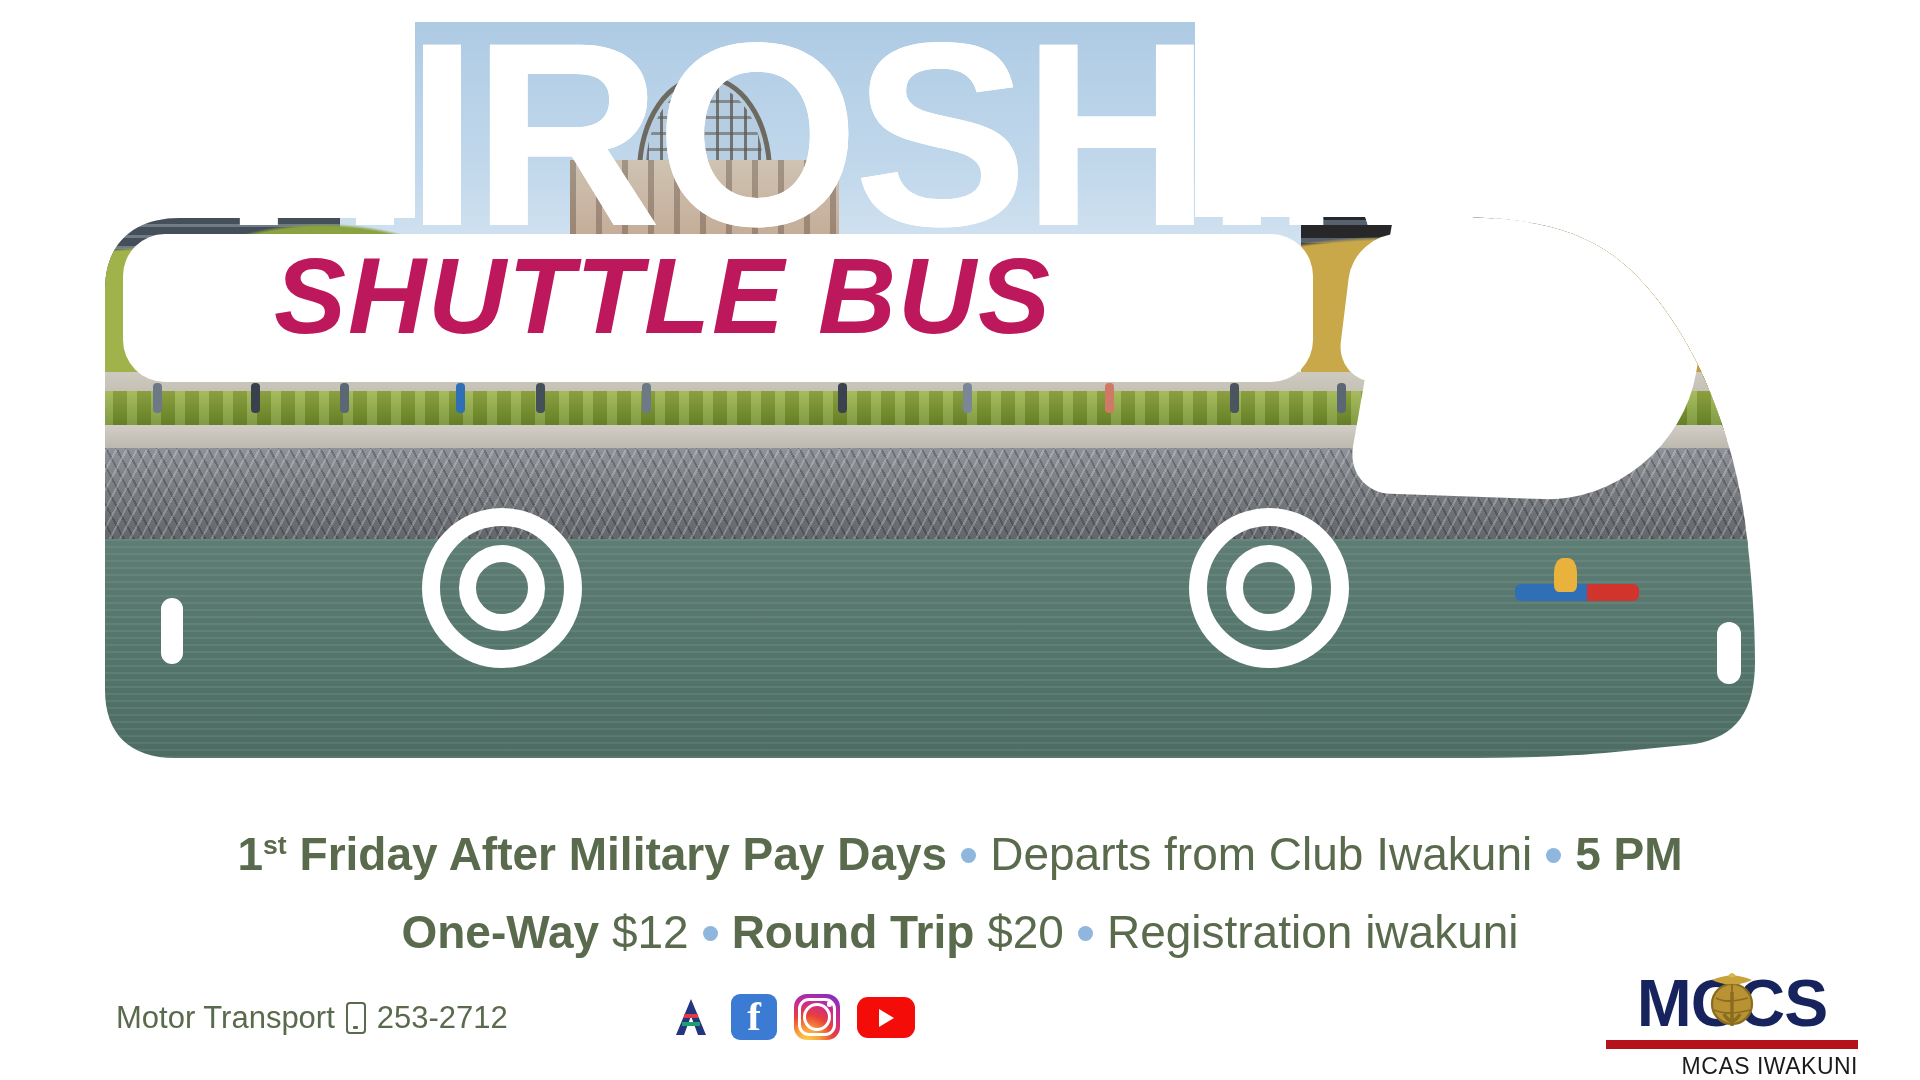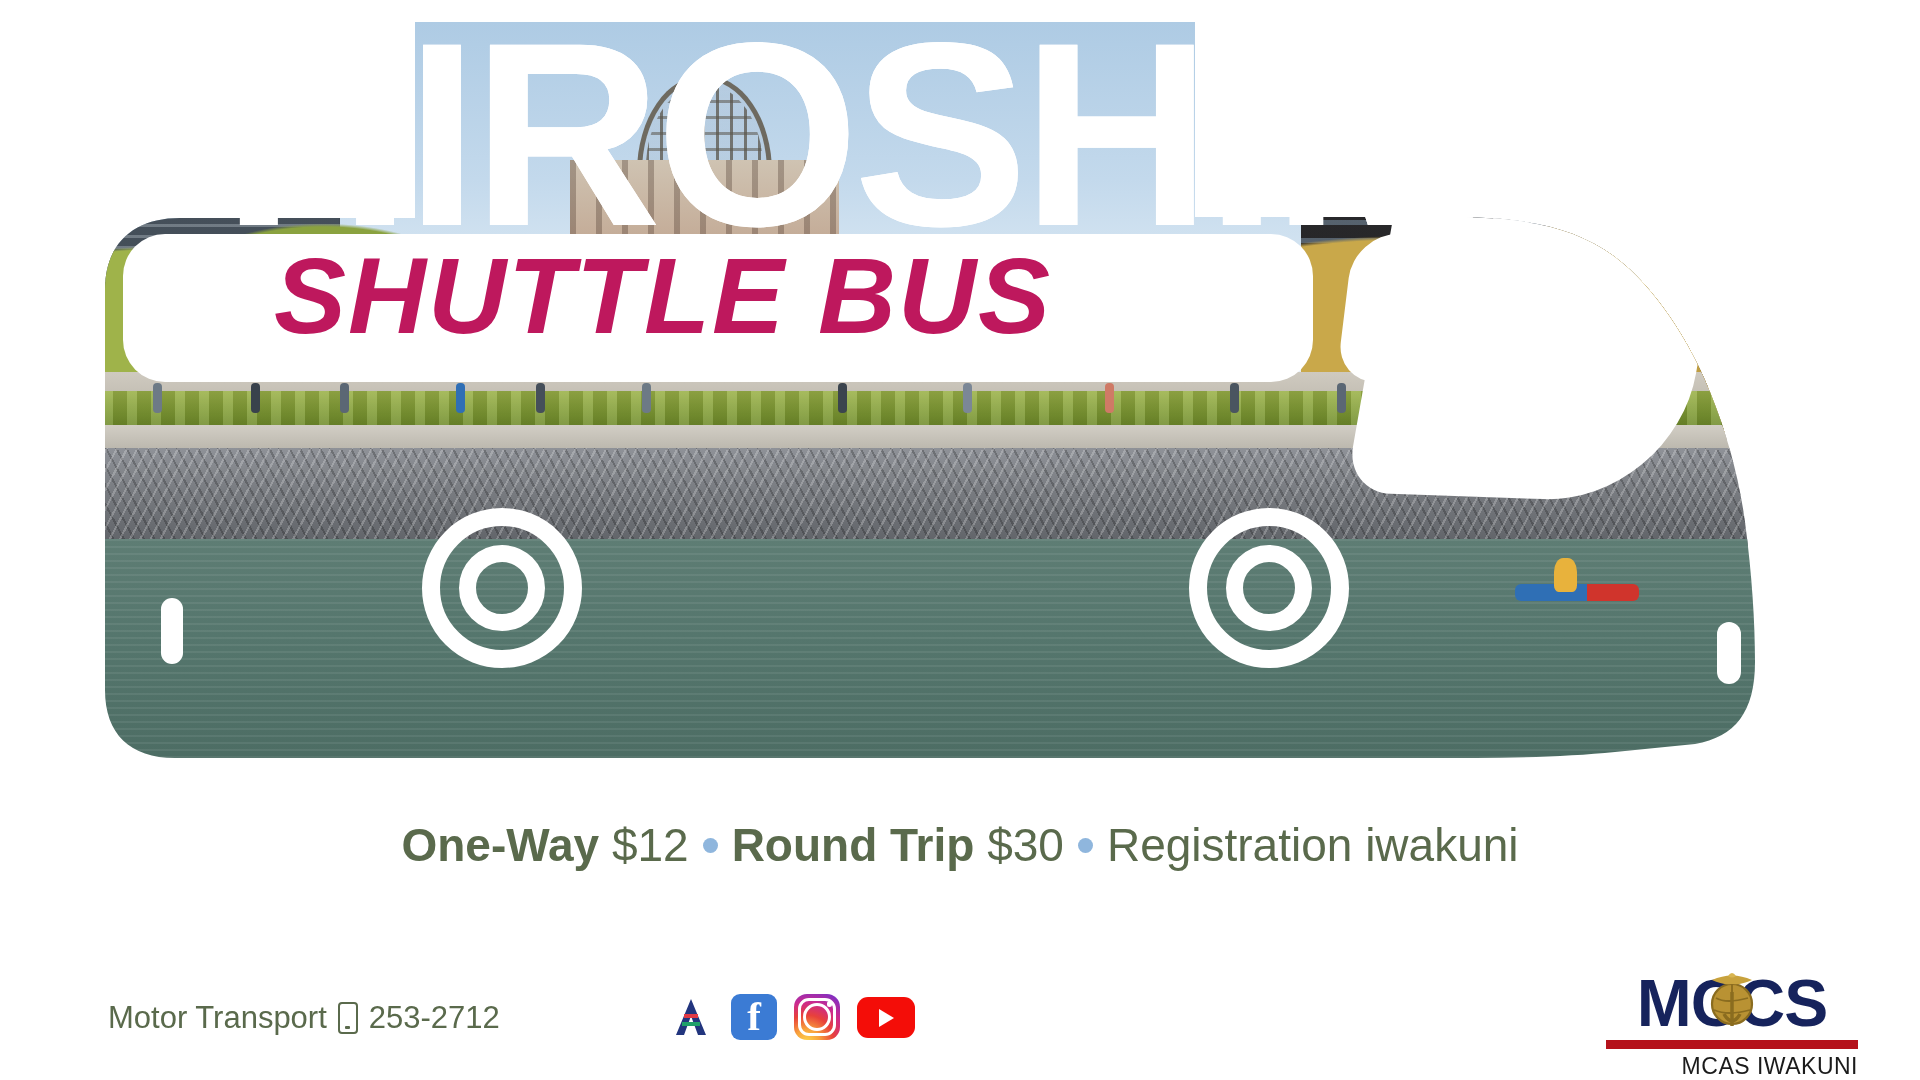--- a/index.html
+++ b/index.html
@@ -235,21 +235,21 @@
   .info-line .b { font-weight:700; }
   .info-line .sup { font-size:0.58em; vertical-align:super; font-weight:700; }
   .dot {
     display:inline-block; width:15px; height:15px; border-radius:50%;
     background:#8fb6dd; vertical-align:middle; margin:0 14px 6px;
   }
 
   
   .bottom { position:absolute; left:0; top:988px; width:1920px; height:92px; }
   .contact {
-    position:absolute; left:108px; top:12px;
+    position:absolute; left:116px; top:12px;
     font-size:31px; color:#5a6a4c; display:flex; align-items:center; gap:11px;
   }
   .phone-ico {
     width:20px; height:32px; border:2.6px solid #5a6a4c; border-radius:4px;
     position:relative; display:inline-block;
   }
   .phone-ico::after{
     content:""; position:absolute; left:50%; bottom:3px; width:5px; height:2.6px;
     margin-left:-2.5px; background:#5a6a4c; border-radius:1px;
   }
@@ -370,25 +370,28 @@
         <div class="tyre"></div>
         <div class="hub"></div>
       </div>
     </div>
 
     <div class="shuttle-text">SHUTTLE BUS</div>
   </div>
 
   <div class="info">
 
+    <div class="info-line">
+      <span class="b"><span>1</span><span class="sup">st</span><span> Friday After Military Pay Days</span></span><span class="dot"></span><span>Departs from Club Iwakuni</span><span class="dot"></span><span class="b">5 PM</span>
+    </div>
 
     <div class="info-line">
       <span class="b">One-Way</span>
       <span>$12</span><span class="dot"></span><span class="b">Round Trip</span>
-      <span>$30</span><span class="dot"></span><span>Registration iwakuni</span>
+      <span>$20</span><span class="dot"></span><span>Registration iwakuni</span>
     </div>
   </div>
 
   <div class="bottom">
 
     <div class="contact">
       <span>Motor Transport</span>
       <span class="phone-ico"></span>
       <span>253-2712</span>
     </div>

